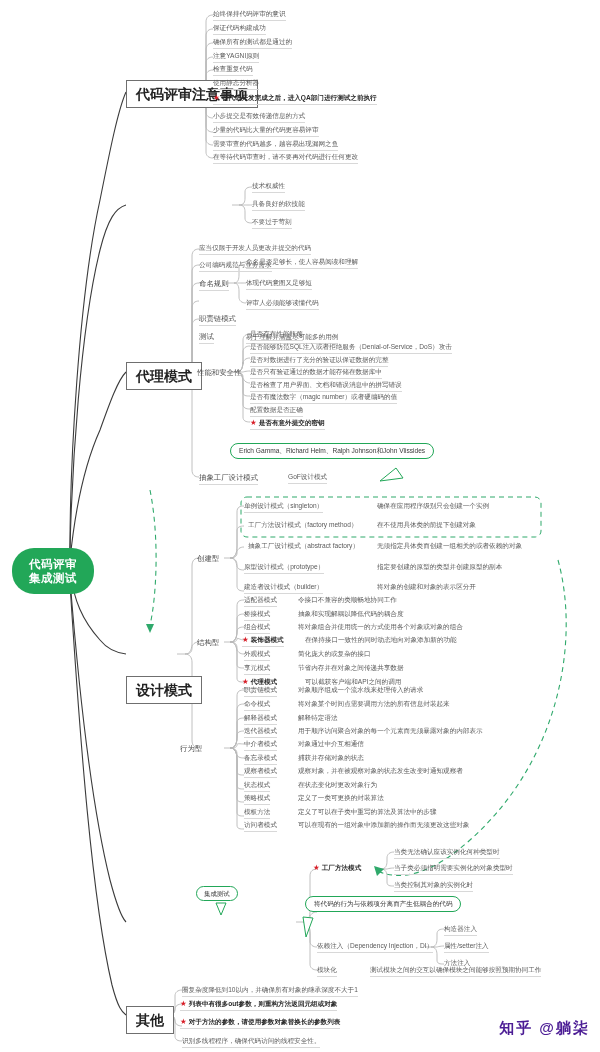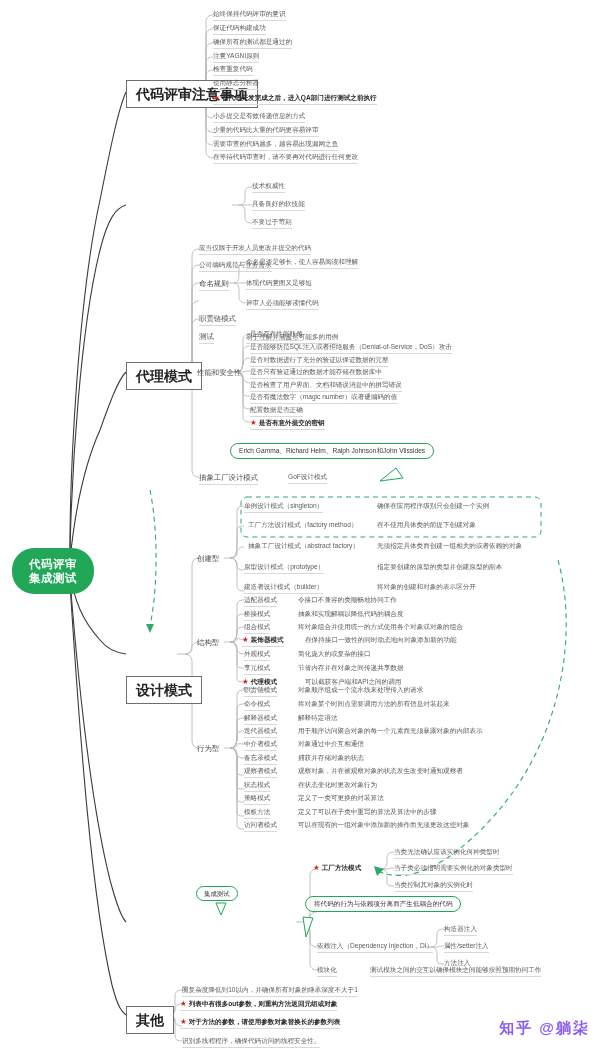--- a/index.html
+++ b/index.html
@@ -33,21 +33,21 @@
 
   
   .desc{font-size:6.6px;line-height:8px;color:#5a5a5a;}
 
   
   .callout{position:absolute;border:1px solid #22a758;border-radius:12px;
            background:#ffffff;color:#3a3a3a;font-size:6.6px;line-height:8px;
            padding:3px 8px;white-space:nowrap;}
   .callout.small{font-size:6.4px;padding:2.5px 7px;border-radius:10px;}
 
-  .watermark{position:absolute;right:10px;bottom:14px;color:#8b5cf6;
+  .watermark{position:absolute;right:10px;bottom:14px;color:#4c1d95;
              font-size:15px;letter-spacing:2px;font-weight:bold;}
 </style>
 </head>
 <body>
 
 <div id="canvas">
 
   <svg class="wires" viewBox="0 0 600 1052">
     <g fill="none" stroke="#3b3b3b" stroke-width="1.1">
       <path d="M70,548 C70,470 78,300 100,200 C110,150 118,110 126,92"></path>
@@ -253,21 +253,21 @@
   <div class="node desc" style="left:305px;top:636px;">在保持接口一致性的同时动态地向对象添加新的功能</div>
   <div class="node leaf" style="left:244px;top:650px;">外观模式</div>
   <div class="node desc" style="left:298px;top:650px;">简化庞大的或复杂的接口</div>
   <div class="node leaf" style="left:244px;top:664px;">享元模式</div>
   <div class="node desc" style="left:298px;top:664px;">节省内存并在对象之间传递共享数据</div>
   <div class="node leaf" style="left:242px;top:678px;">
     <span class="star">★</span><span class="hl">代理模式</span>
   </div>
   <div class="node desc" style="left:305px;top:678px;">可以截获客户端和API之间的调用</div>
 
-  <div class="node lvl2" style="left:197px;top:744px;">行为型</div>
+  <div class="node lvl2" style="left:180px;top:744px;">行为型</div>
   <div class="node leaf" style="left:244px;top:686px;">职责链模式</div>
   <div class="node desc" style="left:298px;top:686px;">对象顺序组成一个流水线来处理传入的请求</div>
   <div class="node leaf" style="left:244px;top:700px;">命令模式</div>
   <div class="node desc" style="left:298px;top:700px;">将对象某个时间点需要调用方法的所有信息封装起来</div>
   <div class="node leaf" style="left:244px;top:714px;">解释器模式</div>
   <div class="node desc" style="left:298px;top:714px;">解释特定语法</div>
   <div class="node leaf" style="left:244px;top:727px;">迭代器模式</div>
   <div class="node desc" style="left:298px;top:727px;">用于顺序访问聚合对象的每一个元素而无须暴露对象的内部表示</div>
   <div class="node leaf" style="left:244px;top:740px;">中介者模式</div>
   <div class="node desc" style="left:298px;top:740px;">对象通过中介互相通信</div>

